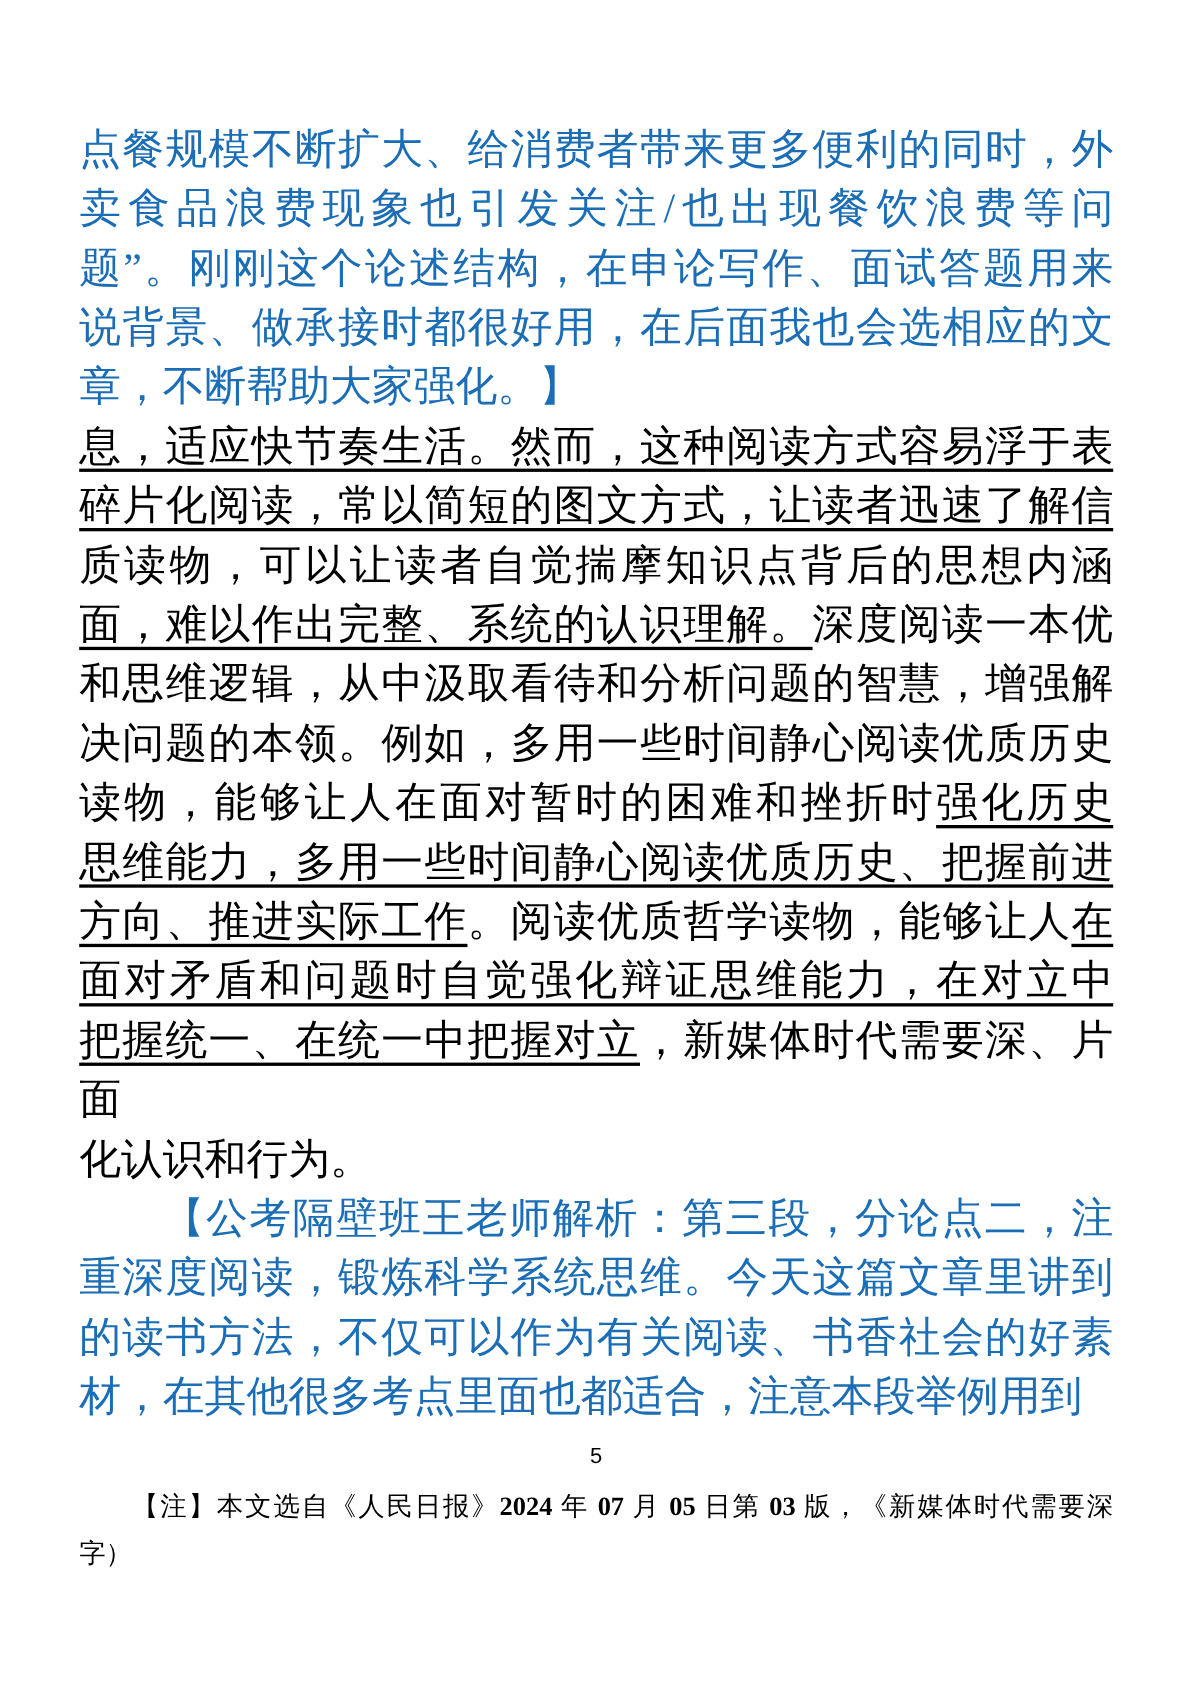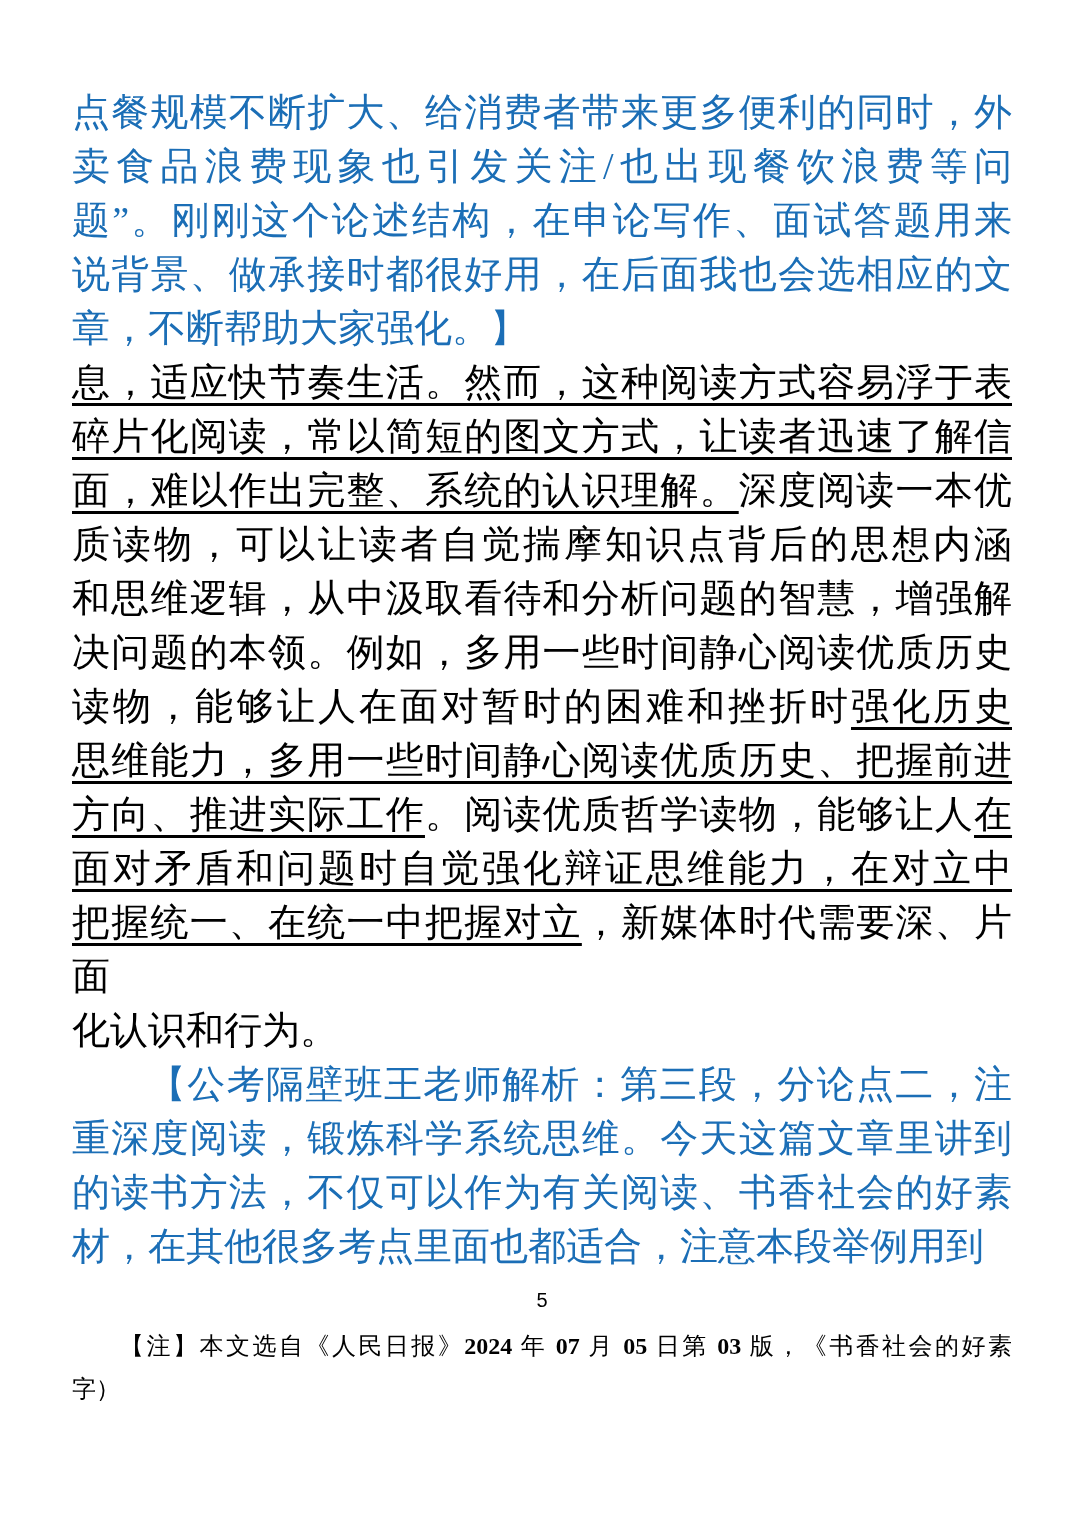--- a/index.html
+++ b/index.html
@@ -1,21 +1,21 @@
 <!DOCTYPE html>
 <html style="--blue: #1b6eb6; --red: #e02020;"><head>
 <meta charset="utf-8">
 <style>
   html,body{margin:0;padding:0;background:#ffffff;}
   .page{
     position:relative;
     width:1080px;height:1528px;
     background:#ffffff;
     box-sizing:border-box;
-    padding:85px 68px 0 72px;
+    padding:109px 68px 0 72px;
     overflow:hidden;
     font-family:"Liberation Serif","DejaVu Serif",serif;
   }
   .paragraph{margin:0;padding:0;}
   .line{
     font-size:38px;
     line-height:54px;
     color:#000000;
     text-align:justify;
     text-align-last:justify;
@@ -57,36 +57,36 @@
       <div class="paragraph">
         <div class="line"><span class="st-b">点餐规模不断扩大、给消费者带来更多便利的同时，外</span></div>
         <div class="line"><span class="st-b">卖食品浪费现象也引发关注/也出现餐饮浪费等问</span></div>
         <div class="line"><span class="st-b">题”。刚刚这个论述结构，在申论写作、面试答题用来</span></div>
         <div class="line"><span class="st-b">说背景、做承接时都很好用，在后面我也会选相应的文</span></div>
         <div class="line last"><span class="st-b">章，不断帮助大家强化。】</span></div>
       </div>
       <div class="paragraph">
         <div class="line"><span class="st-u">息，适应快节奏生活。然而，这种阅读方式容易浮于表</span></div>
         <div class="line"><span class="st-u">碎片化阅读，常以简短的图文方式，让读者迅速了解信</span></div>
+        <div class="line"><span class="st-k">质读物，可以让读者自觉揣摩知识点背后的思想内涵</span></div>
         <div class="line"><span class="st-u">面，难以作出完整、系统的认识理解。</span><span class="st-k">深度阅读一本优</span></div>
-        <div class="line"><span class="st-k">质读物，可以让读者自觉揣摩知识点背后的思想内涵</span></div>
         <div class="line"><span class="st-k">和思维逻辑，从中汲取看待和分析问题的智慧，增强解</span></div>
         <div class="line"><span class="st-k">决问题的本领。例如，多用一些时间静心阅读优质历史</span></div>
         <div class="line"><span class="st-k">读物，能够让人在面对暂时的困难和挫折时</span><span class="st-u">强化历史</span></div>
         <div class="line"><span class="st-u">思维能力，多用一些时间静心阅读优质历史、把握前进</span></div>
         <div class="line"><span class="st-u">方向、推进实际工作</span><span class="st-k">。阅读优质哲学读物，能够让人</span><span class="st-u">在</span></div>
         <div class="line"><span class="st-u">面对矛盾和问题时自觉强化辩证思维能力，在对立中</span></div>
         <div class="line"><span class="st-u">把握统一、在统一中把握对立</span><span class="st-k">，新媒体时代需要深、片面</span></div>
         <div class="line last"><span class="st-k">化认识和行为。</span></div>
       </div>
       <div class="paragraph">
         <div class="line indent"><span class="st-b">【公考隔壁班王老师解析：第三段，分论点二，注</span></div>
         <div class="line"><span class="st-b">重深度阅读，锻炼科学系统思维。今天这篇文章里讲到</span></div>
         <div class="line"><span class="st-b">的读书方法，不仅可以作为有关阅读、书香社会的好素</span></div>
         <div class="line last"><span class="st-b">材，在其他很多考点里面也都适合，注意本段举例用到</span></div>
       </div>
     </div>
   <div class="page-number">5</div>
   <div class="footnote" id="footnote">
-      <div class="line indent"><span class="st-k">【注】本文选自《人民日报》</span><span class="st-n">2024</span><span class="st-k"> 年 </span><span class="st-n">07</span><span class="st-k"> 月 </span><span class="st-n">05</span><span class="st-k"> 日第 </span><span class="st-n">03</span><span class="st-k"> 版，《书香社会的好素</span></div>
+      <div class="line indent"><span class="st-k">【注】本文选自《人民日报》</span><span class="st-n">2024</span><span class="st-k"> 年 </span><span class="st-n">07</span><span class="st-k"> 月 </span><span class="st-n">05</span><span class="st-k"> 日第 </span><span class="st-n">03</span><span class="st-k"> 版，《新媒体时代需要深</span></div>
       <div class="line last"><span class="st-k">字）</span></div>
     </div>
 </div>
 
 </body></html>

